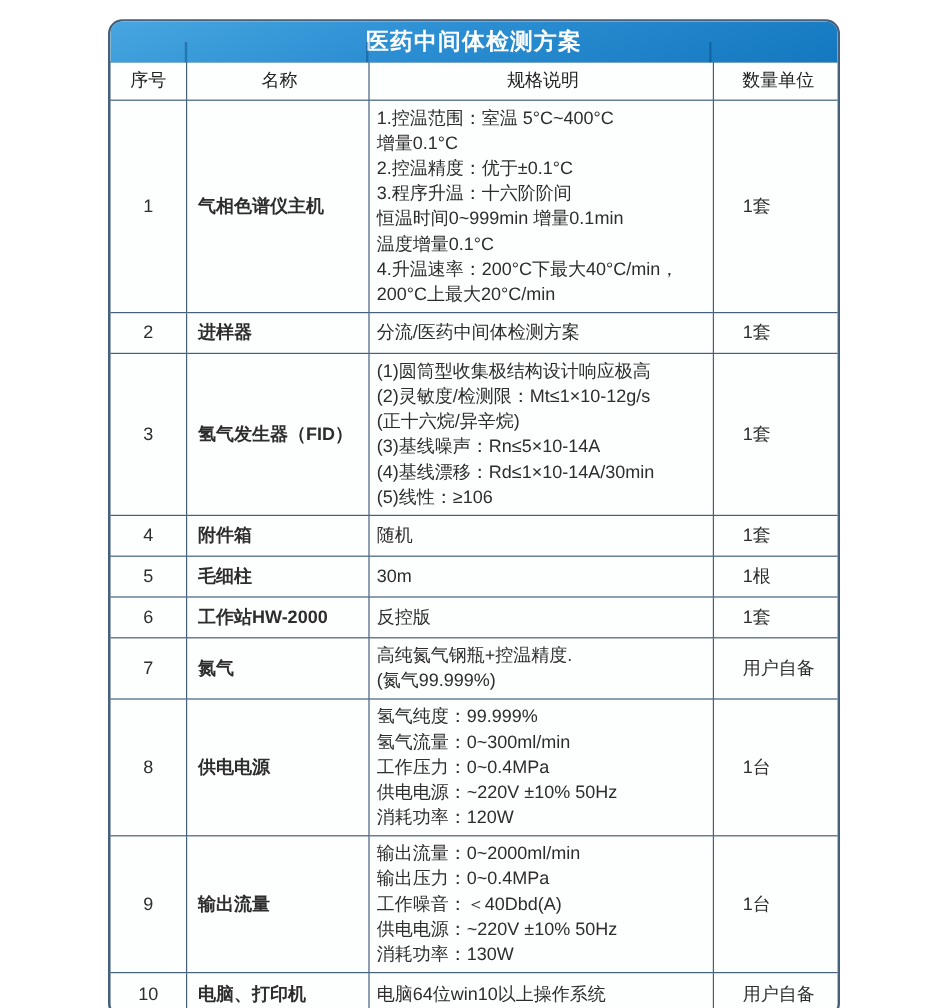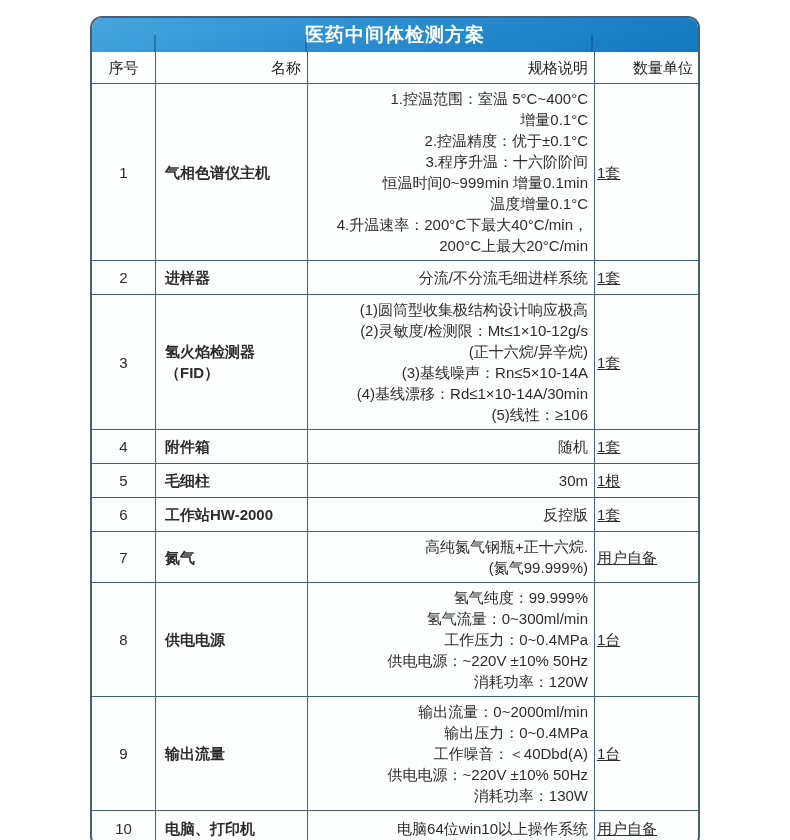--- a/index.html
+++ b/index.html
@@ -26,25 +26,25 @@
   table {
     border-collapse:collapse; table-layout:fixed;
     width:calc(100% + 2px); margin:-1px; margin-top:-1px;
   }
   th, td {
     border:1.5px solid #44607c; color:#2d2d2d;
     font-size:15px; line-height:21px; vertical-align:middle;
     padding:4px 6px; overflow:hidden;
   }
   thead tr { height:32px; }
-  th { font-weight:normal; text-align:right; padding-left:9px; color:#222; }
+  th { font-weight:normal; text-align:center; padding-left:9px; color:#222; }
   th.no, td.no { text-align:center; padding-left:2px; padding-right:2px; }
   td.name { padding-left:9px;font-weight:bold; }
-  td.spec { white-space:pre-line; padding-left:6px;text-align:right; }
-  td.qty  { padding-left:2px;text-decoration:underline; }
+  td.spec { white-space:pre-line; padding-left:6px; }
+  td.qty  { padding-left:24px; }
   tr.h169 { height:169px; } tr.h134 { height:134px; }
   tr.h110 { height:110px; } tr.h44  { height:44px; }
   tr.h34  { height:34px; }  tr.h36  { height:36px; }
 </style>
 </head>
 <body>
 
 <div class="card">
   <div class="title-bar">
     <span>医药中间体检测方案</span>
@@ -77,26 +77,26 @@
 3.程序升温：十六阶阶间
 恒温时间0~999min 增量0.1min
 温度增量0.1°C
 4.升温速率：200°C下最大40°C/min，
 200°C上最大20°C/min</td>
         <td class="qty">1套</td>
       </tr>
       <tr class="h34">
         <td class="no">2</td>
         <td class="name">进样器</td>
-        <td class="spec">分流/不分流毛细进样系统</td>
+        <td class="spec">分流/医药中间体检测方案</td>
         <td class="qty">1套</td>
       </tr>
       <tr class="h134">
         <td class="no">3</td>
-        <td class="name">氢火焰检测器（FID）</td>
+        <td class="name">氢气发生器（FID）</td>
         <td class="spec">(1)圆筒型收集极结构设计响应极高
 (2)灵敏度/检测限：Mt≤1×10-12g/s
 (正十六烷/异辛烷)
 (3)基线噪声：Rn≤5×10-14A
 (4)基线漂移：Rd≤1×10-14A/30min
 (5)线性：≥106</td>
         <td class="qty">1套</td>
       </tr>
       <tr class="h34">
         <td class="no">4</td>
@@ -112,21 +112,21 @@
       </tr>
       <tr class="h34">
         <td class="no">6</td>
         <td class="name">工作站HW-2000</td>
         <td class="spec">反控版</td>
         <td class="qty">1套</td>
       </tr>
       <tr class="h44">
         <td class="no">7</td>
         <td class="name">氮气</td>
-        <td class="spec">高纯氮气钢瓶+正十六烷.
+        <td class="spec">高纯氮气钢瓶+控温精度.
 (氮气99.999%)</td>
         <td class="qty">用户自备</td>
       </tr>
       <tr class="h110">
         <td class="no">8</td>
         <td class="name">供电电源</td>
         <td class="spec">氢气纯度：99.999%
 氢气流量：0~300ml/min
 工作压力：0~0.4MPa
 供电电源：~220V ±10% 50Hz

